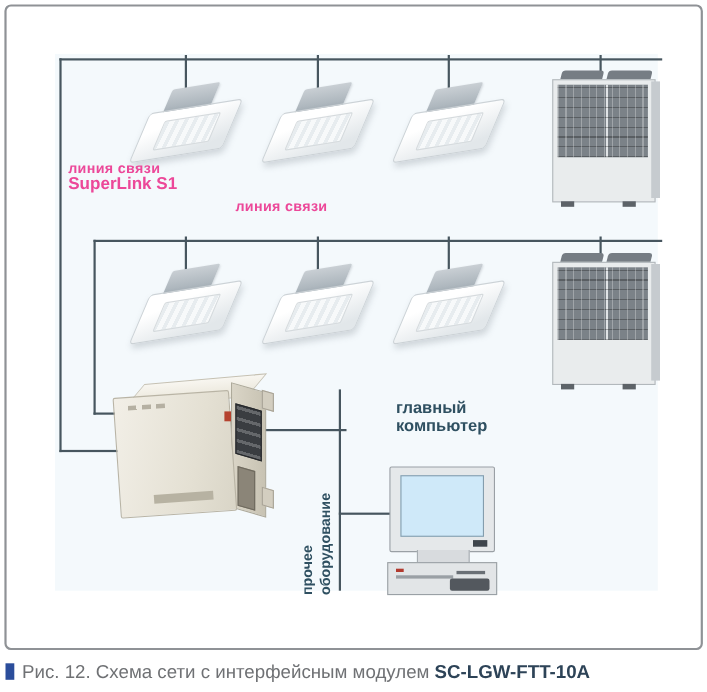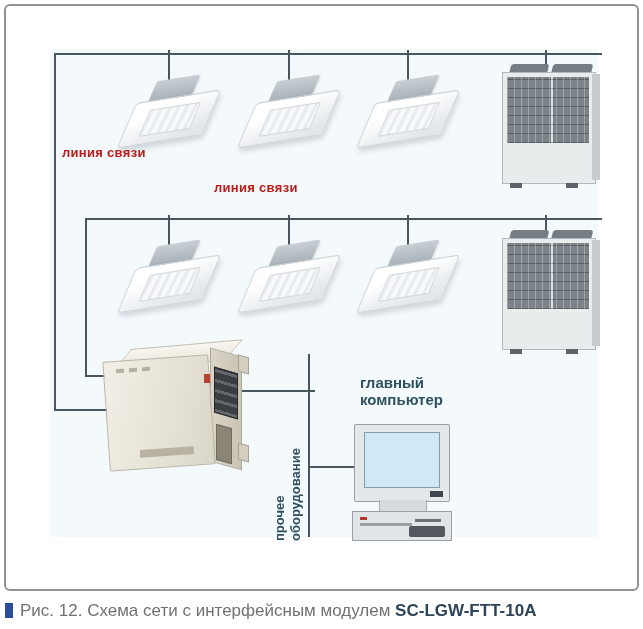--- a/index.html
+++ b/index.html
@@ -11,21 +11,21 @@
          border:2px solid #8f9296;border-radius:6px;background:#ffffff;}
   .tint{position:absolute;left:44px;top:43px;width:548px;height:488px;
         background:rgba(205,228,243,0.22);}
 
   
   .hline,.vline{position:absolute;background:#47565f;}
   .hline{height:2px;}
   .vline{width:2px;}
 
   
-  .netlabel{position:absolute;color:#b91c1c;font-weight:bold;line-height:1.08;}
+  .netlabel{position:absolute;color:#ec4899;font-weight:bold;line-height:1.08;}
   .netlabel .l1{font-size:13px;letter-spacing:.3px;}
   .netlabel .l2{font-size:15.5px;}
   .hostlabel{position:absolute;color:#2f5061;font-weight:bold;font-size:15px;line-height:1.1;}
   .vtext{position:absolute;left:300px;top:501px;width:130px;height:34px;
          transform:rotate(-90deg);transform-origin:left bottom;
          color:#2f5061;font-weight:bold;font-size:13px;line-height:16px;text-align:left;}
 
   
   .cassette{position:absolute;width:90px;height:64px;}
   .cas-top{position:absolute;left:27px;top:1px;width:44px;height:25px;border-radius:2px;
@@ -215,25 +215,26 @@
       <div class="case">
         <div class="case-red"></div>
         <div class="case-slot"></div>
         <div class="case-slot2"></div>
         <div class="case-pad"></div>
       </div>
     </div>
 
     <div class="netlabel" style="left:56px;top:140px;">
       <div class="l1">линия связи</div>
+      <div class="l2">SuperLink S1</div>
     </div>
     <div class="netlabel" style="left:208px;top:175px;">
       <div class="l1">линия связи</div>
     </div>
-    <div class="hostlabel" style="left:354px;top:369px;">
+    <div class="hostlabel" style="left:354px;top:357px;">
       <div>главный</div>
       <div>компьютер</div>
     </div>
     <div class="vtext">
       <div>прочее</div>
       <div>оборудование</div>
     </div>
   </div>
 
   <div class="caption">

